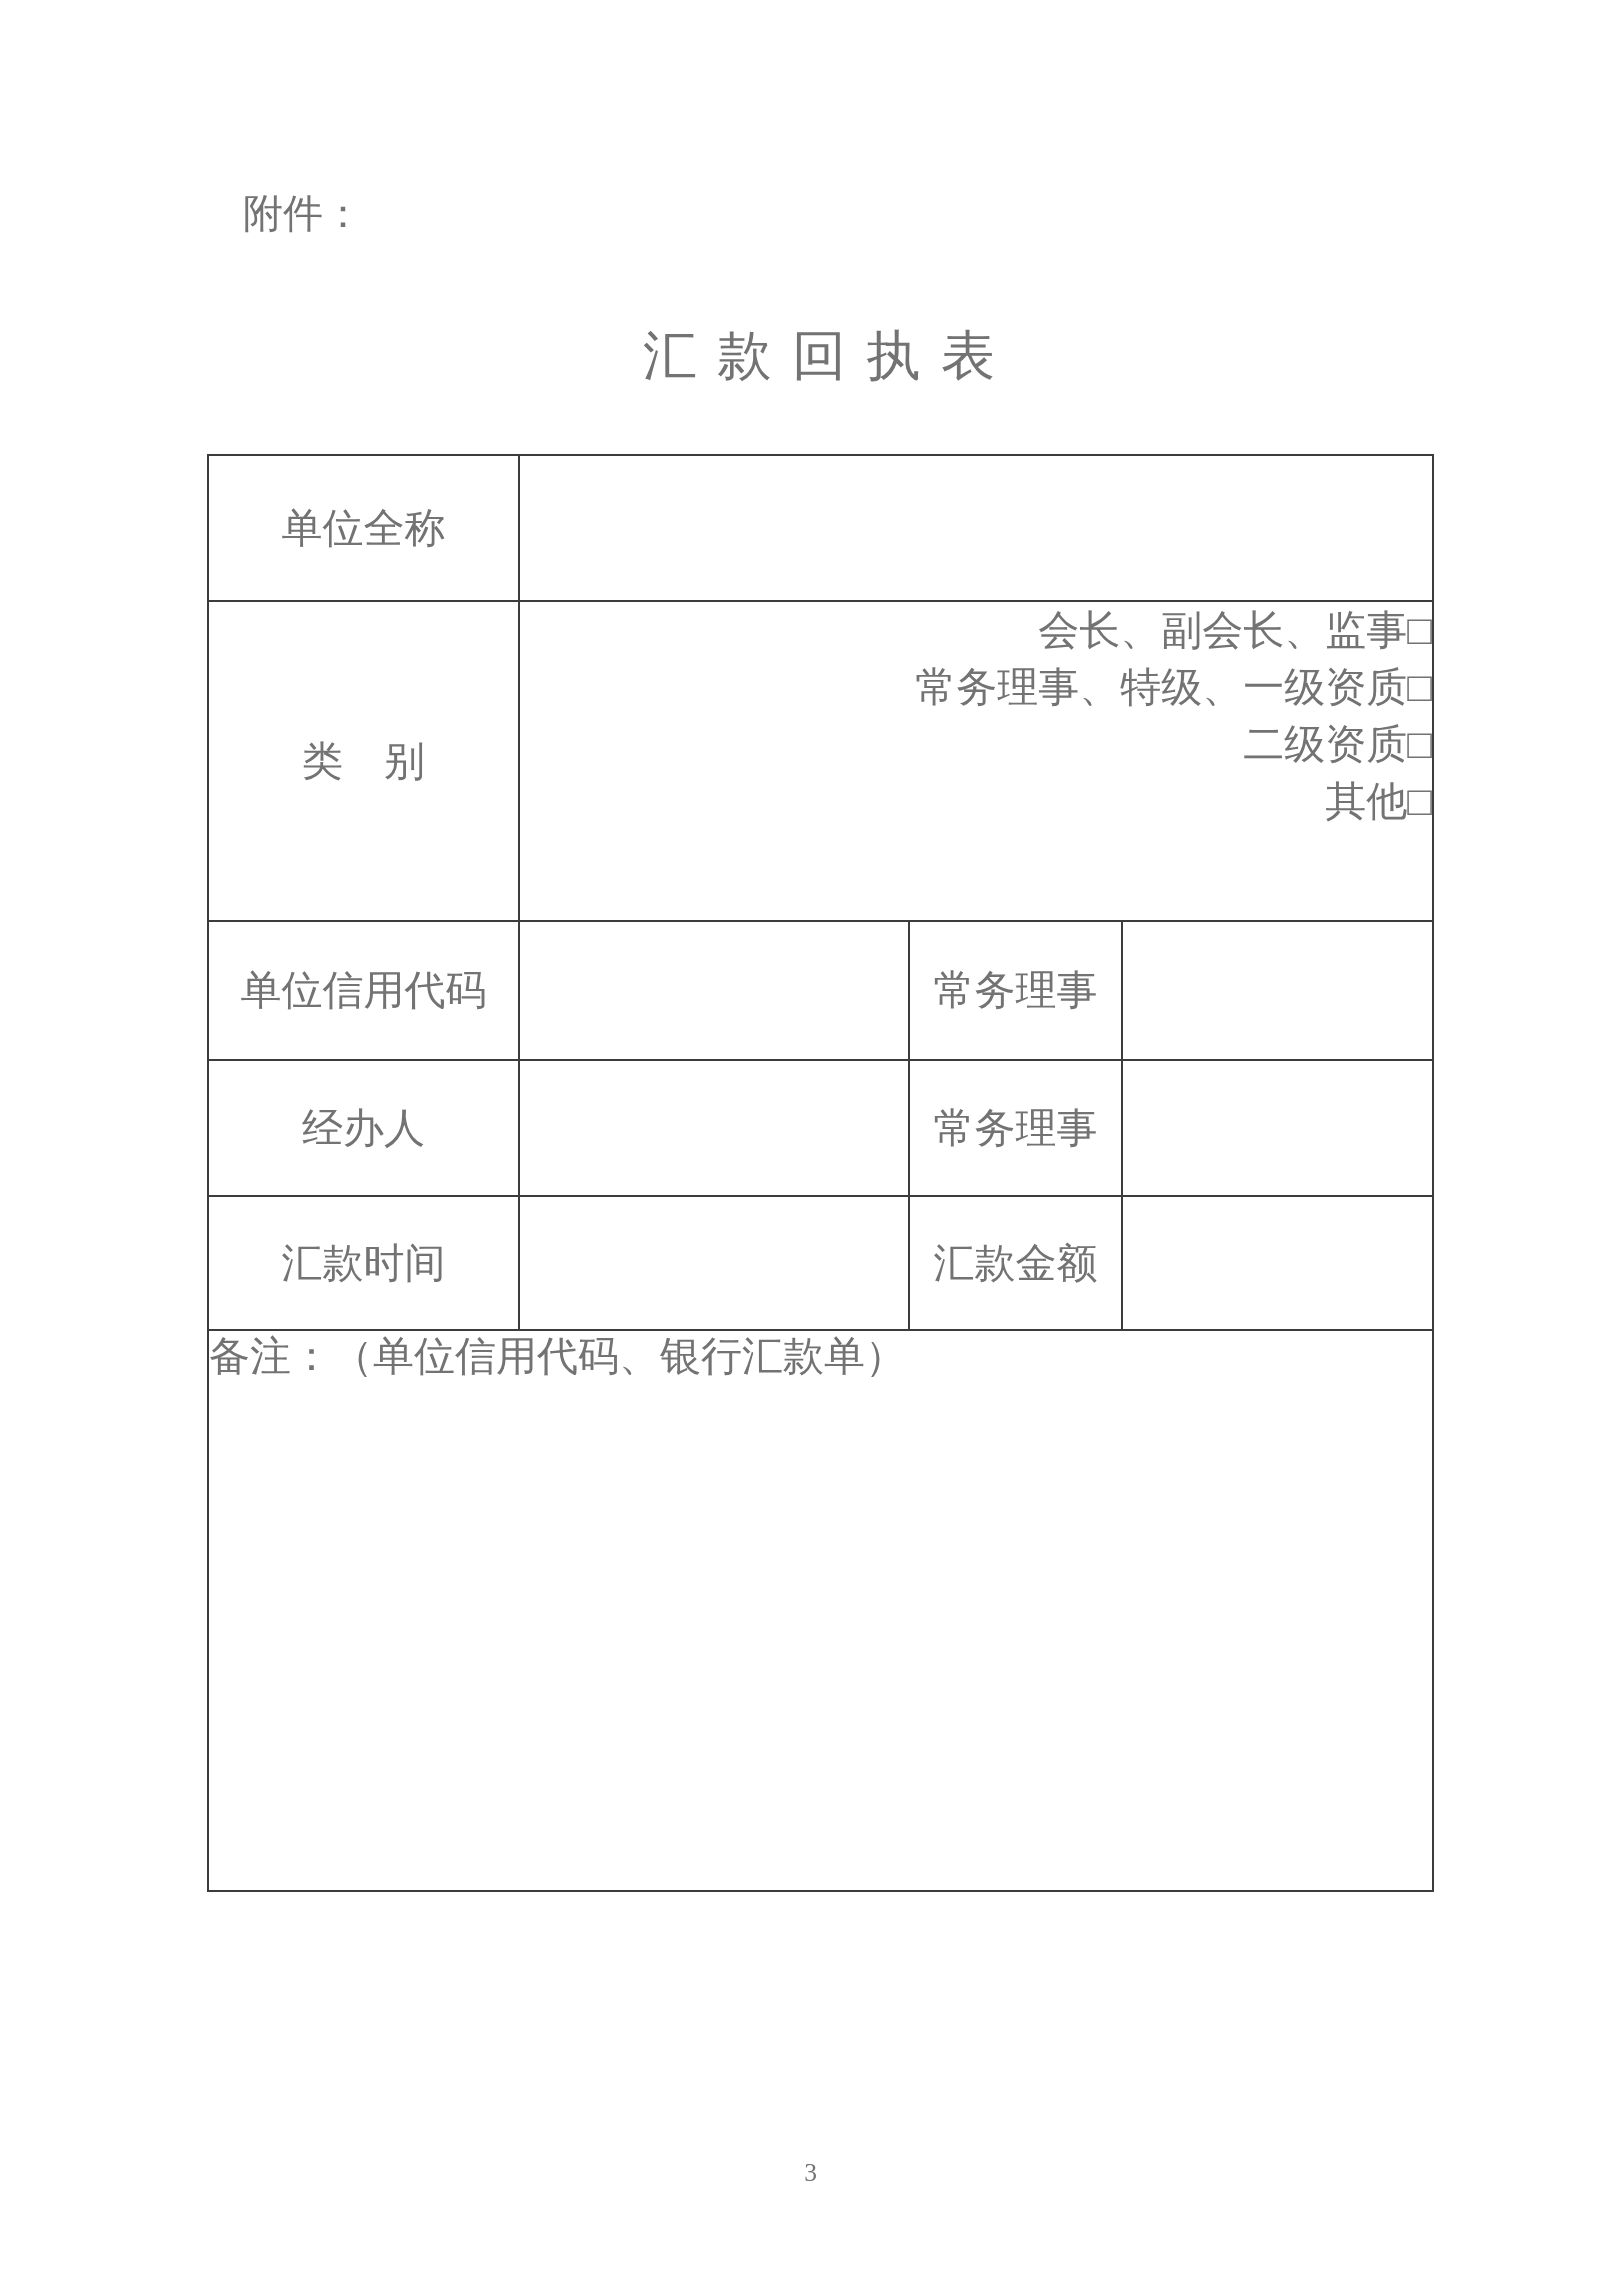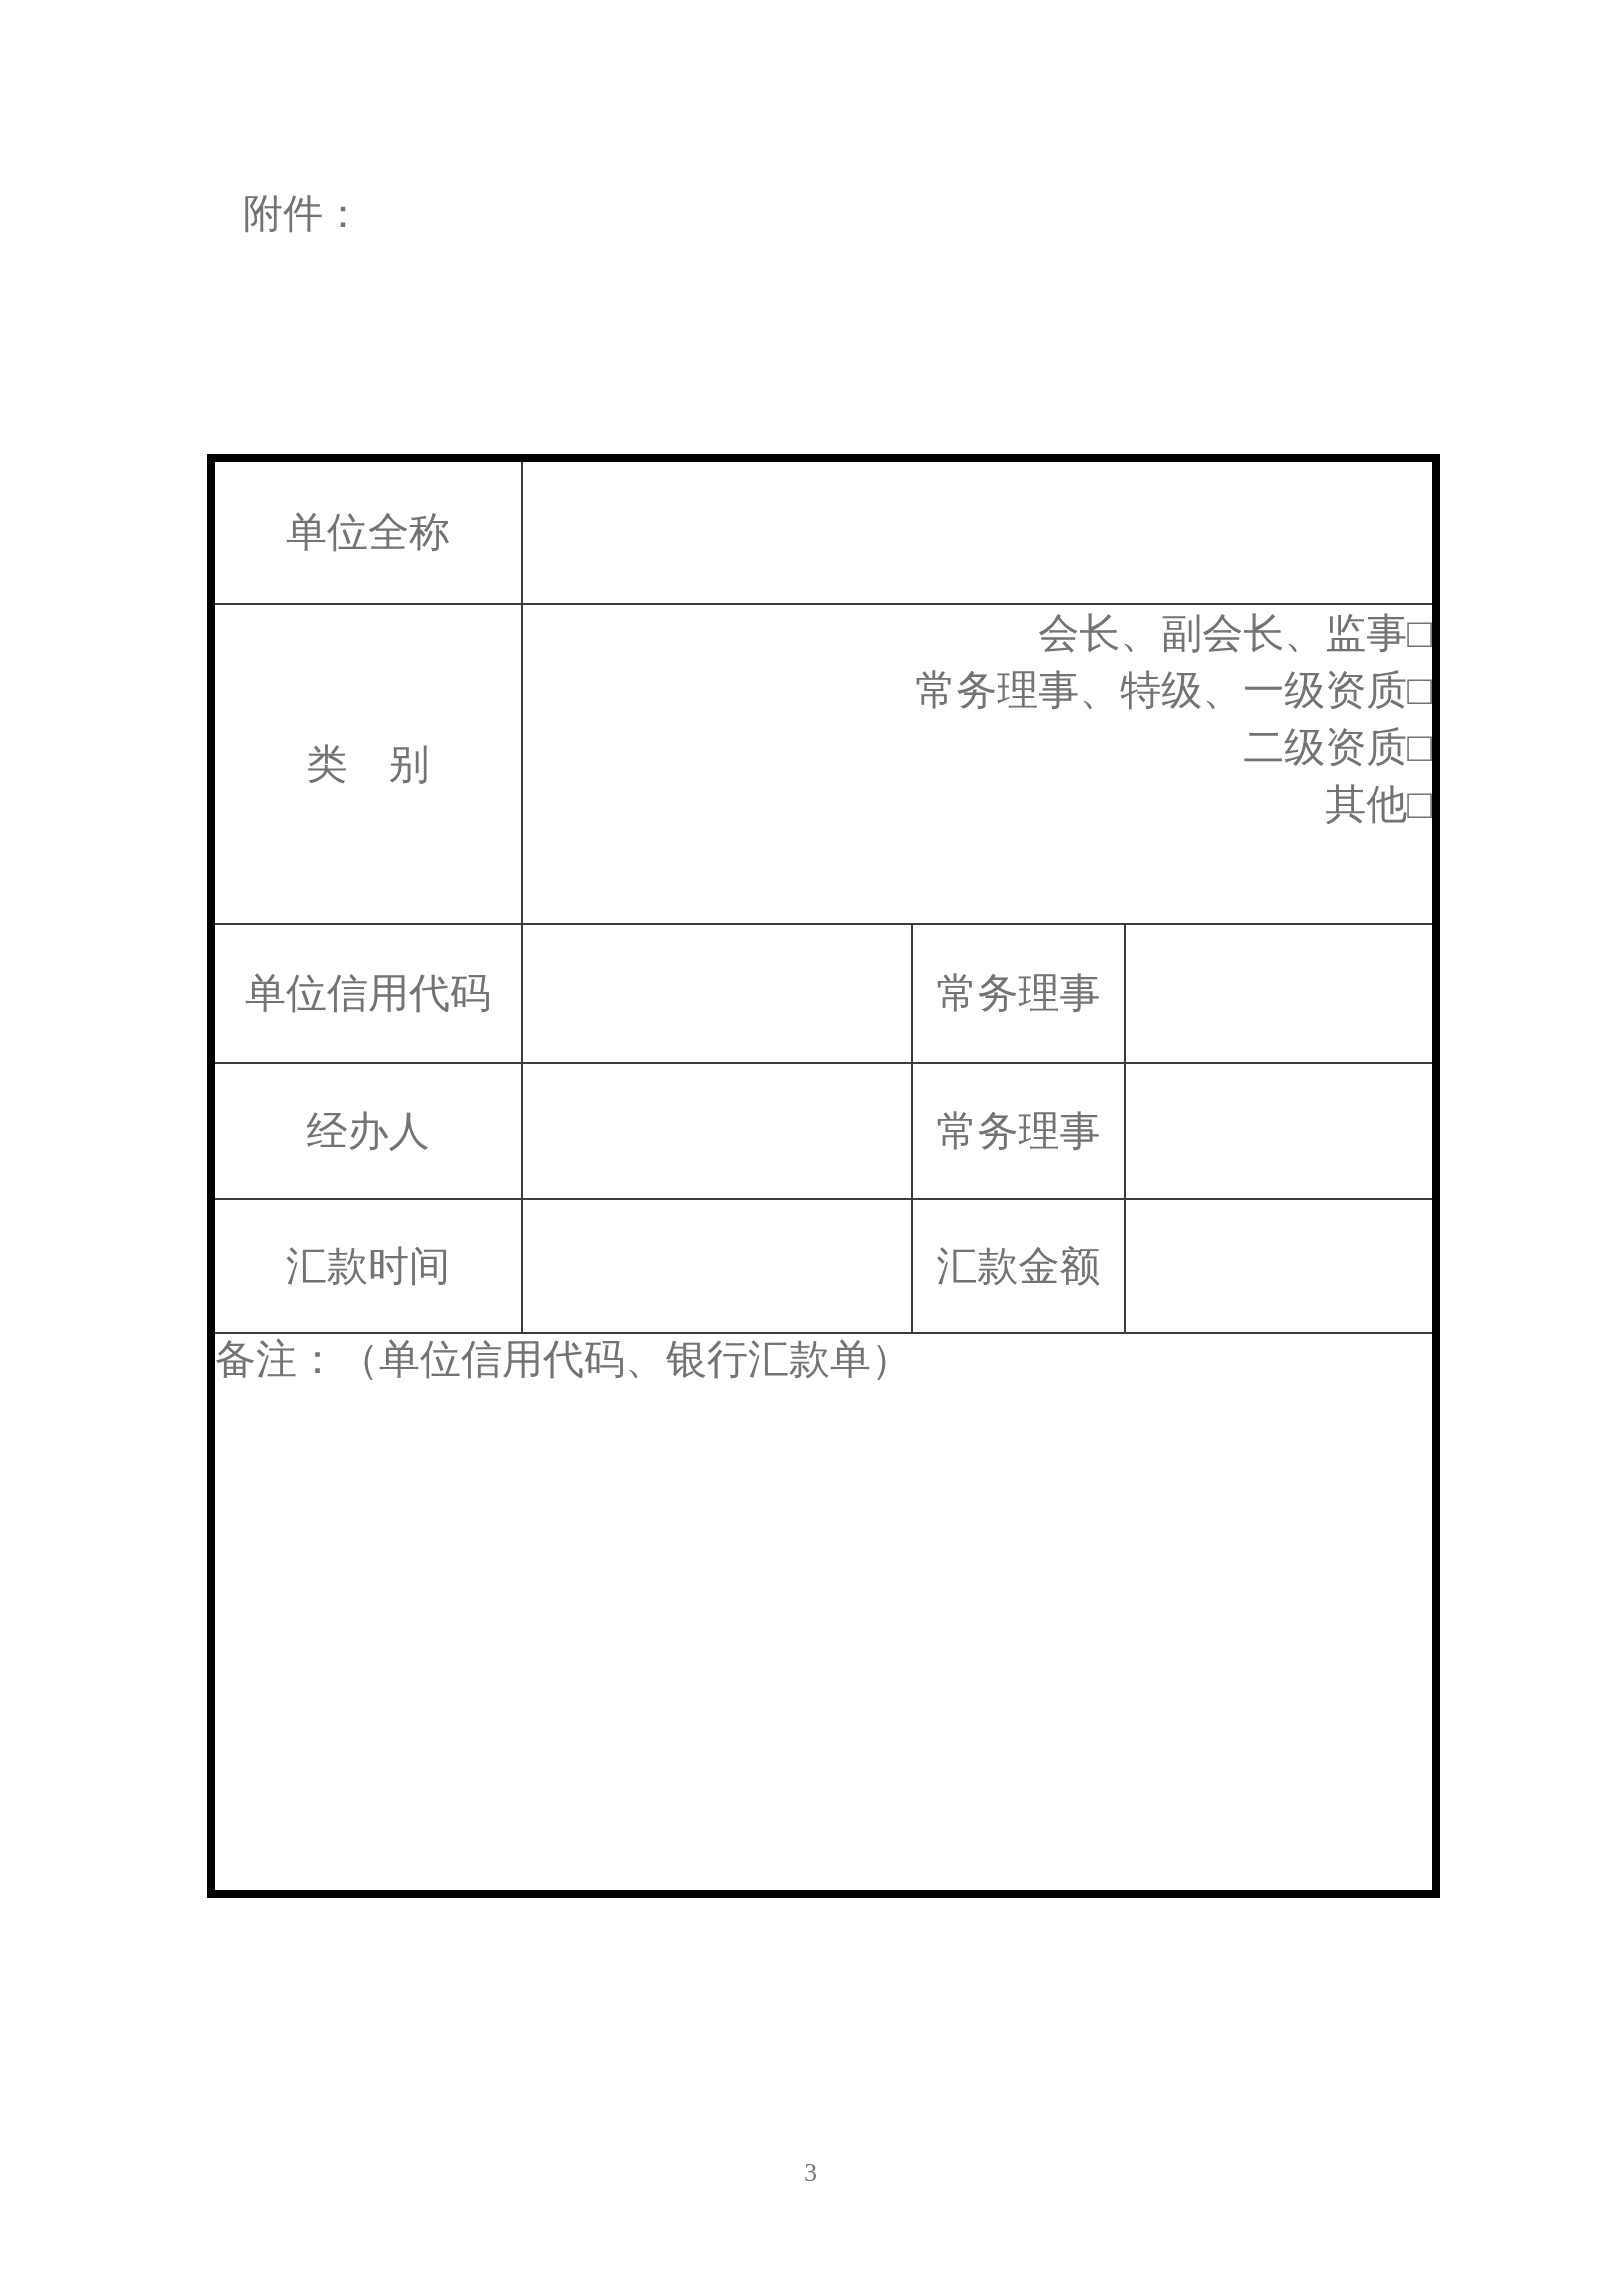--- a/index.html
+++ b/index.html
@@ -37,21 +37,21 @@
     text-indent: 0.38em;
     line-height: 1.3;
   }
   table.form {
     position: absolute;
     left: 207px;
     top: 454px;
     width: 1224px;
     border-collapse: collapse;
     table-layout: fixed;
-    border: 8px solid #000000;
+    border: 2px solid #000000;
     padding-left: 44px;
   }
   table.form td {
     border: 2px solid #3c3c3c;
     font-size: 41px;
     padding: 0;
     overflow: hidden;
   }
   td.label {
     text-align: center;
@@ -93,20 +93,21 @@
     font-size: 25.5px;
   }
 </style>
 </head>
 <body>
 
 <div class="page">
 
   <div class="attachment">附件：</div>
 
+  <h1 class="doc-title">汇款回执表</h1>
 
   <table class="form">
     <colgroup>
       <col style="width:311px">
       <col style="width:390px">
       <col style="width:213px">
       <col style="width:311px">
     </colgroup>
     <tbody>
       <tr class="r1">

